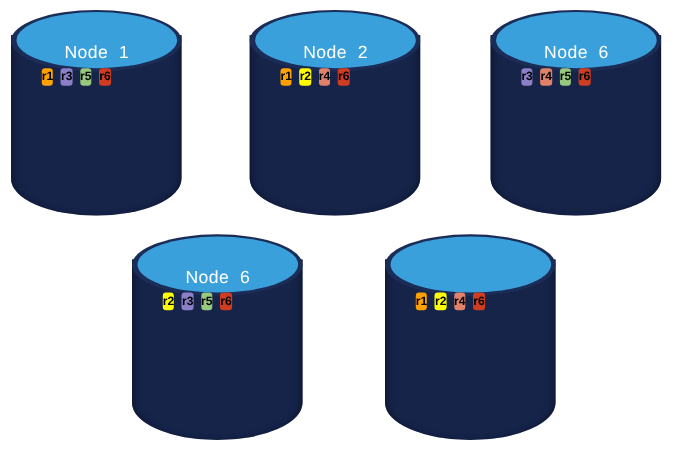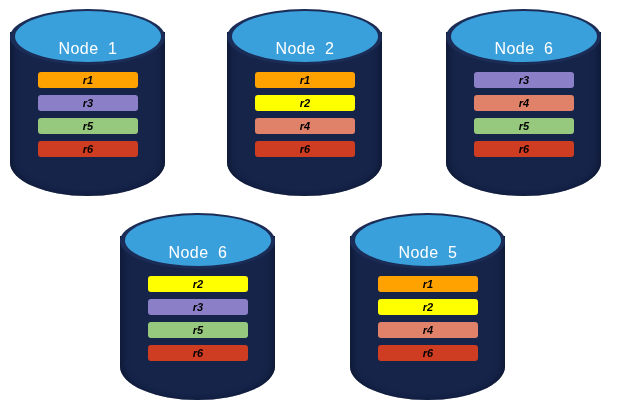--- a/index.html
+++ b/index.html
@@ -74,26 +74,25 @@
     color: #ffffff;
     font-size: 16px;
     letter-spacing: 0.4px;
     white-space: pre;
   }
 
   
   .replicas {
     position: absolute;
     left: 28px;
-    top: 66px;
+    top: 56px;
     width: 100px;
     display: flex;
-    flex-direction: column;
+    flex-direction: row;
     gap: 7px;
-    font-style: italic;
   }
   .replica {
     height: 16px;
     border-radius: 3px;
     display: flex;
     align-items: center;
     justify-content: center;
     color: #000000;
     font-size: 11px;
     font-weight: bold;
@@ -149,21 +148,20 @@
         <div class="replica" style="background: rgb(255, 255, 0);">r2</div>
         <div class="replica" style="background: rgb(139, 128, 200);">r3</div>
         <div class="replica" style="background: rgb(150, 201, 126);">r5</div>
         <div class="replica" style="background: rgb(206, 60, 34);">r6</div>
       </div>
     </div>
     <div class="node" style="left: 350px; top: 210px;">
       <div class="node-body"></div>
       <div class="node-rim"></div>
       <div class="node-top"></div>
-      <div class="node-label">Node  5</div>
       <div class="replicas">
         <div class="replica" style="background: rgb(255, 162, 0);">r1</div>
         <div class="replica" style="background: rgb(255, 255, 0);">r2</div>
         <div class="replica" style="background: rgb(224, 130, 106);">r4</div>
         <div class="replica" style="background: rgb(206, 60, 34);">r6</div>
       </div>
     </div>
   </div>
 
 </body></html>

